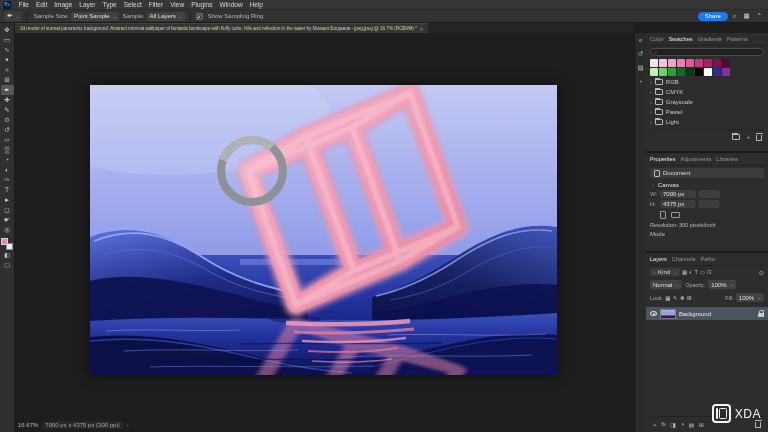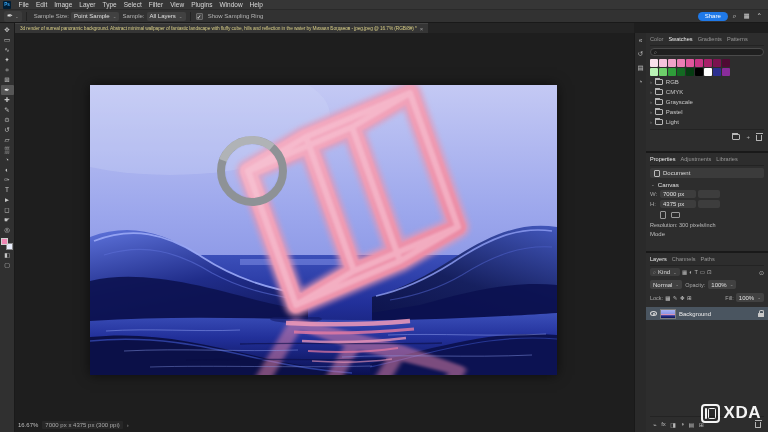--- a/index.html
+++ b/index.html
@@ -103,21 +103,21 @@
   .icon-lock::before{content:'';position:absolute;top:-3px;left:1px;width:3px;height:3px;border:1px solid #c9c9c9;border-bottom:none;border-radius:2px 2px 0 0}
   .layers-empty{flex:1}
   .layers-foot{justify-content:space-between;padding:3px 3px 2px}
   .foot-row{display:flex;gap:4.5px;font-size:6px;color:#b9b9b9;align-items:center}
 
   
   .watermark{position:absolute;right:7px;bottom:9px;display:flex;align-items:center;gap:4px;color:#fff;opacity:.95}
   .wm-logo{width:19px;height:19px;border:2px solid #fff;border-radius:4px;position:relative}
   .wm-logo::before{content:'';position:absolute;left:2px;top:2px;bottom:2px;width:2.5px;background:#fff;border-radius:1px}
   .wm-logo::after{content:'';position:absolute;right:2px;top:2px;bottom:2px;width:6px;border:1.5px solid #fff;border-radius:1.5px}
-  .wm-text{font-size:17px;font-weight:bold;letter-spacing:.5px}
+  .wm-text{font-size:12px;font-weight:normal;letter-spacing:.5px}
 </style>
 </head>
 <body>
 
 <div class="screen">
 
   <header class="menubar">
     <div class="ps-logo">Ps</div>
     <nav class="menus" id="menu-items" style="display:flex">
         <span class="menu-item">File</span>

